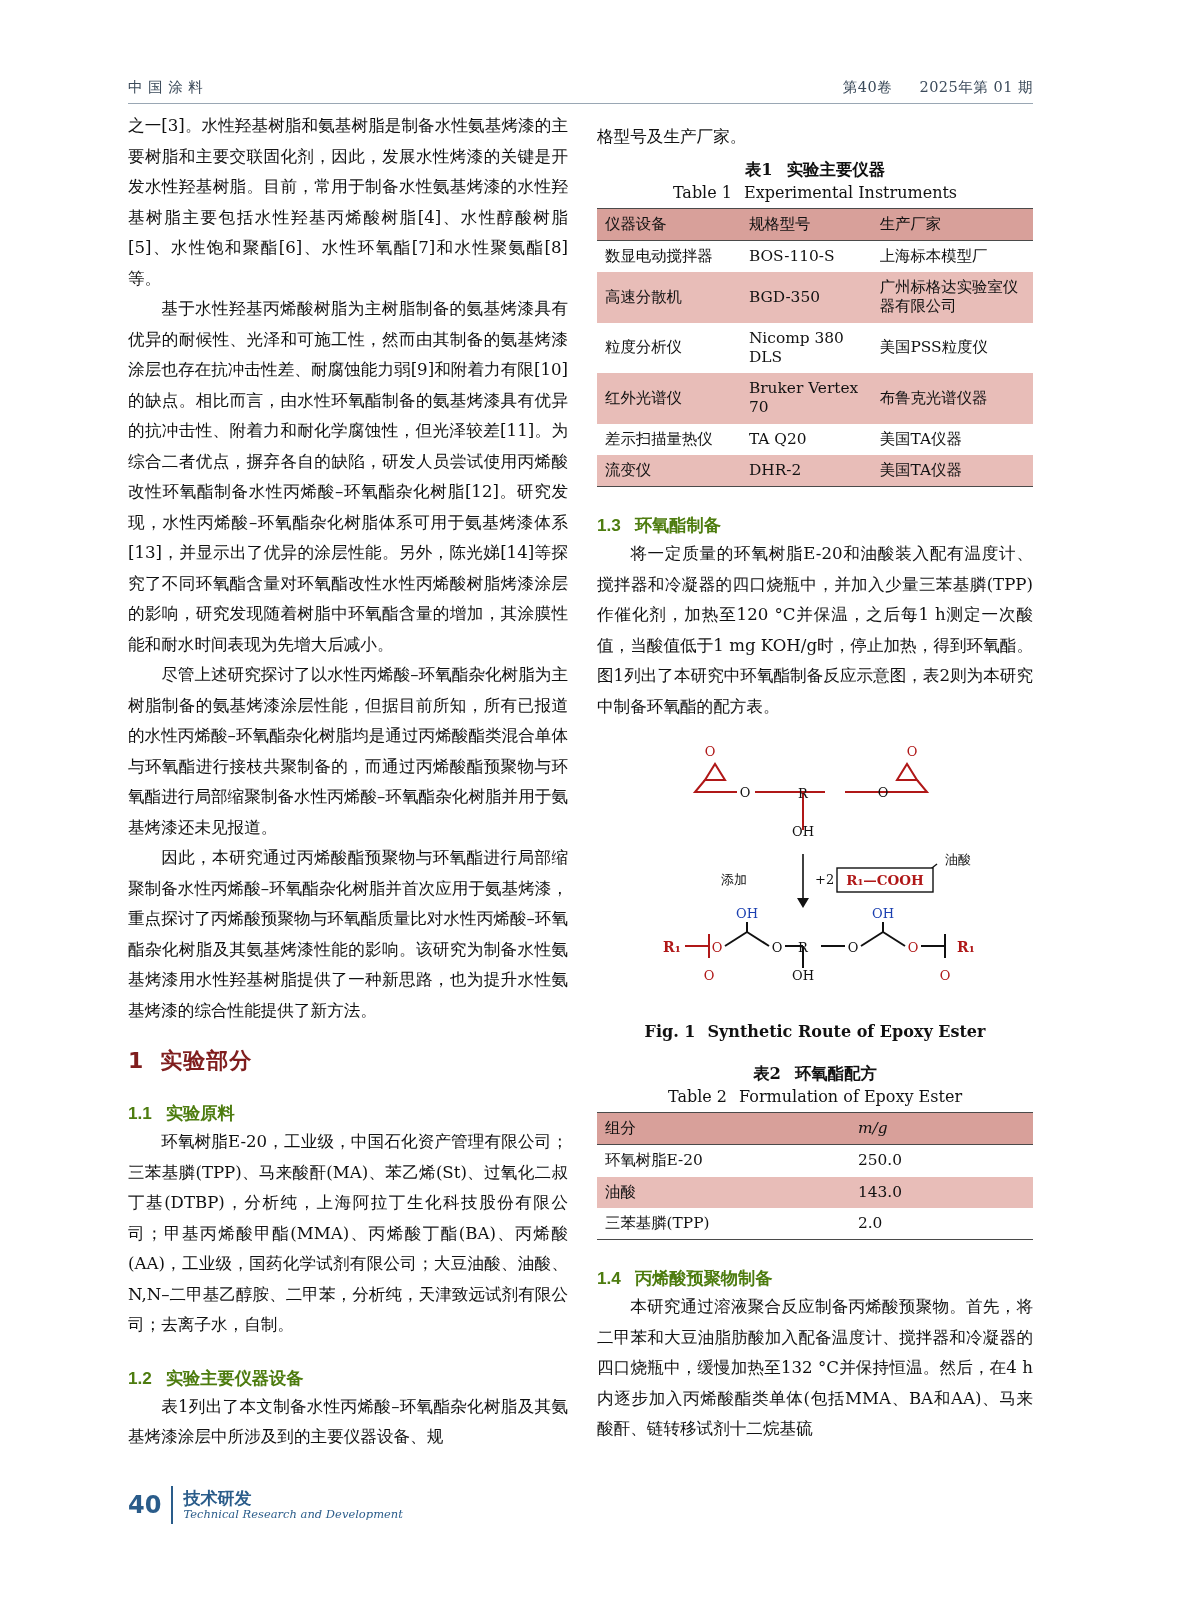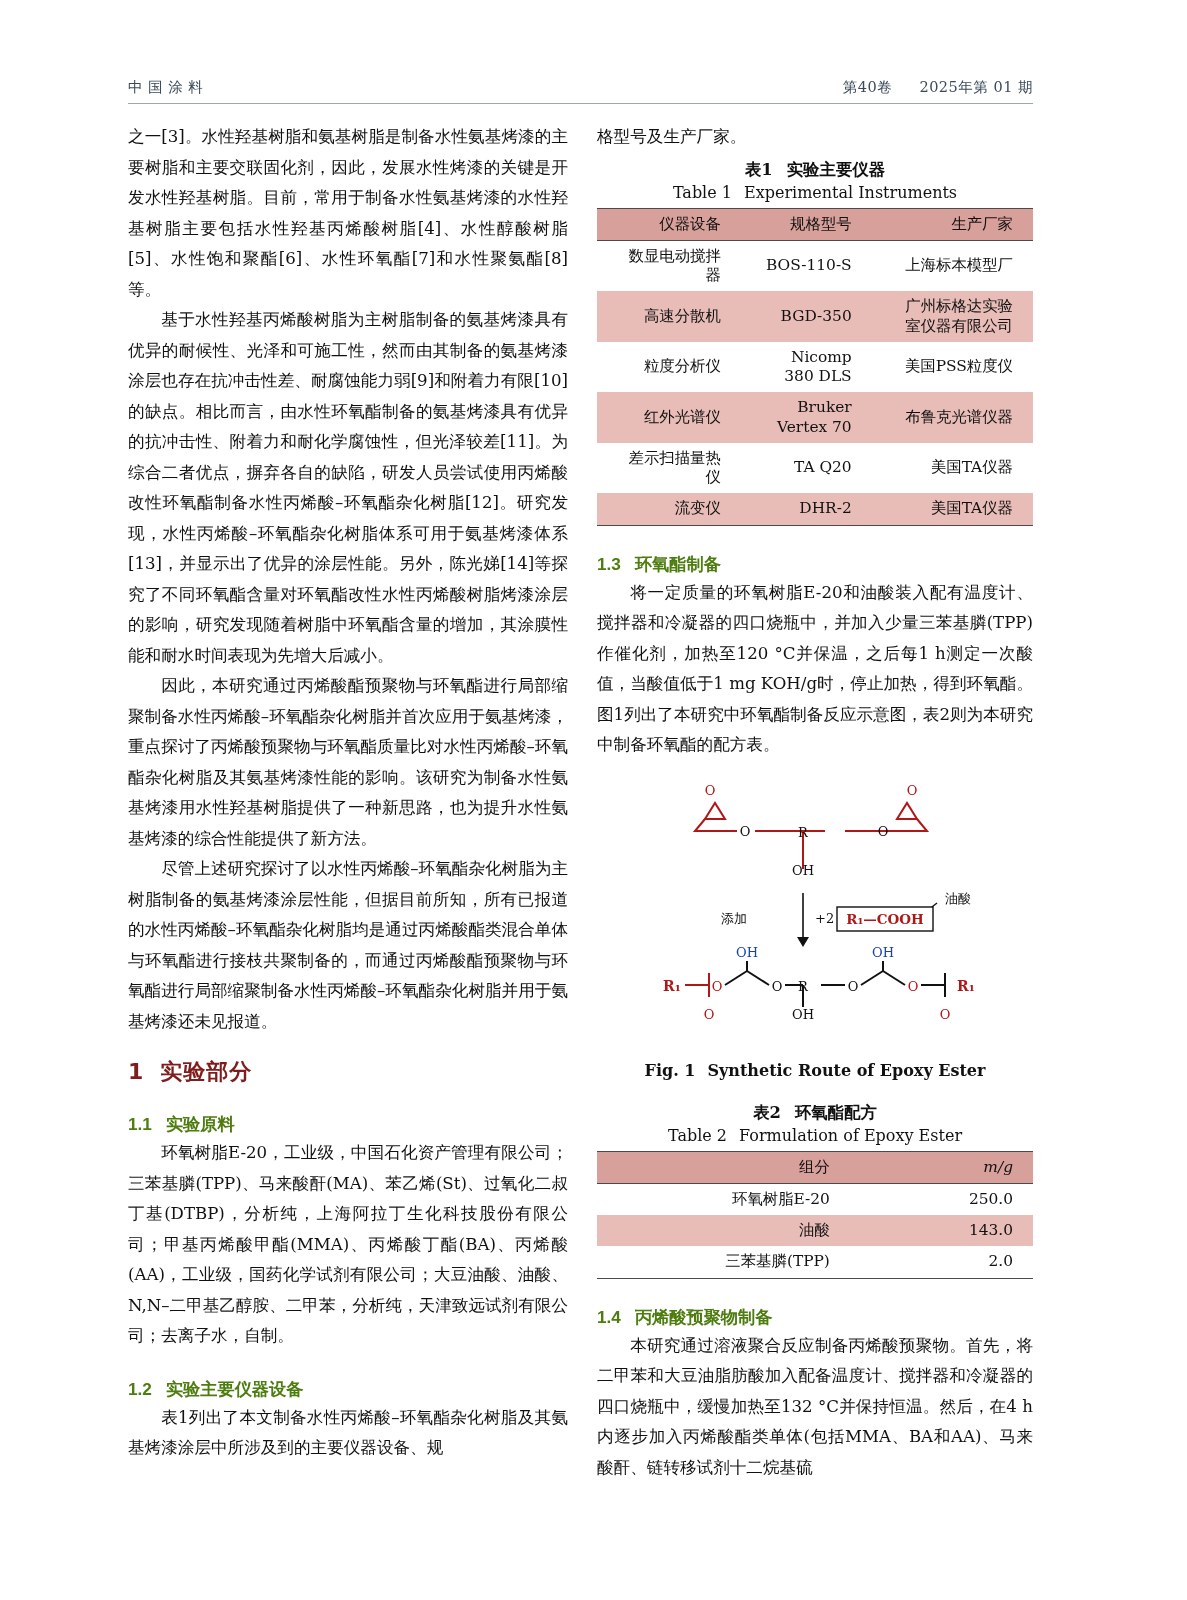--- a/index.html
+++ b/index.html
@@ -26,21 +26,21 @@
   }
   .header .right span { margin-left: 22px; }
   .header-rule {
     position: absolute; left: 128px; top: 103px; width: 905px;
     border-bottom: 1px solid #9aa7b4;
   }
 
   
   .col-left {
     position: absolute;
-    left: 128px; top: 122px; width: 440px;
+    left: 128px; top: 111px; width: 440px;
   }
   .col-right {
     position: absolute;
     left: 597px; top: 122px; width: 436px;
   }
 
   p.body {
     margin: 0 0 0 0;
     font-size: 16.6px;
     line-height: 30.5px;
@@ -86,22 +86,22 @@
     font-family: "DejaVu Serif", "Liberation Serif", serif;
   }
   .tbl-caption-en .lbl { margin-right: 12px; }
 
   table.data {
     width: 436px;
     border-collapse: collapse;
     font-size: 15.4px;
   }
   table.data th, table.data td {
-    padding: 6px 20px;
-    text-align: right;
+    padding: 6px 8px;
+    text-align: left;
     vertical-align: middle;
     line-height: 1.25;
   }
   table.data thead th {
     background: #d8a09a;
     font-weight: normal;
     border-top: 1.4px solid #4a4a4a;
     border-bottom: 1px solid #4a4a4a;
   }
   table.data tbody tr.alt td { background: #e8bdb8; }
@@ -153,22 +153,22 @@
     <div class="right">
       <span>第40卷</span>
       <span>2025年第 01 期</span>
     </div>
   </div>
   <div class="header-rule"></div>
 
   <div class="col-left">
     <p class="body">之一[3]。水性羟基树脂和氨基树脂是制备水性氨基烤漆的主要树脂和主要交联固化剂，因此，发展水性烤漆的关键是开发水性羟基树脂。目前，常用于制备水性氨基烤漆的水性羟基树脂主要包括水性羟基丙烯酸树脂[4]、水性醇酸树脂[5]、水性饱和聚酯[6]、水性环氧酯[7]和水性聚氨酯[8]等。</p>
     <p class="body indent">基于水性羟基丙烯酸树脂为主树脂制备的氨基烤漆具有优异的耐候性、光泽和可施工性，然而由其制备的氨基烤漆涂层也存在抗冲击性差、耐腐蚀能力弱[9]和附着力有限[10]的缺点。相比而言，由水性环氧酯制备的氨基烤漆具有优异的抗冲击性、附着力和耐化学腐蚀性，但光泽较差[11]。为综合二者优点，摒弃各自的缺陷，研发人员尝试使用丙烯酸改性环氧酯制备水性丙烯酸–环氧酯杂化树脂[12]。研究发现，水性丙烯酸–环氧酯杂化树脂体系可用于氨基烤漆体系[13]，并显示出了优异的涂层性能。另外，陈光娣[14]等探究了不同环氧酯含量对环氧酯改性水性丙烯酸树脂烤漆涂层的影响，研究发现随着树脂中环氧酯含量的增加，其涂膜性能和耐水时间表现为先增大后减小。</p>
+    <p class="body indent">尽管上述研究探讨了以水性丙烯酸–环氧酯杂化树脂为主树脂制备的氨基烤漆涂层性能，但据目前所知，所有已报道的水性丙烯酸–环氧酯杂化树脂均是通过丙烯酸酯类混合单体与环氧酯进行接枝共聚制备的，而通过丙烯酸酯预聚物与环氧酯进行局部缩聚制备水性丙烯酸–环氧酯杂化树脂并用于氨基烤漆还未见报道。</p>
     <p class="body indent">因此，本研究通过丙烯酸酯预聚物与环氧酯进行局部缩聚制备水性丙烯酸–环氧酯杂化树脂并首次应用于氨基烤漆，重点探讨了丙烯酸预聚物与环氧酯质量比对水性丙烯酸–环氧酯杂化树脂及其氨基烤漆性能的影响。该研究为制备水性氨基烤漆用水性羟基树脂提供了一种新思路，也为提升水性氨基烤漆的综合性能提供了新方法。</p>
-    <p class="body indent">尽管上述研究探讨了以水性丙烯酸–环氧酯杂化树脂为主树脂制备的氨基烤漆涂层性能，但据目前所知，所有已报道的水性丙烯酸–环氧酯杂化树脂均是通过丙烯酸酯类混合单体与环氧酯进行接枝共聚制备的，而通过丙烯酸酯预聚物与环氧酯进行局部缩聚制备水性丙烯酸–环氧酯杂化树脂并用于氨基烤漆还未见报道。</p>
 
     <h2 class="sec">
       <span class="num">1</span><span>实验部分</span>
     </h2>
 
     <h3 class="sub">
       <span class="num">1.1</span><span>实验原料</span>
     </h3>
     <p class="body indent">环氧树脂E-20，工业级，中国石化资产管理有限公司；三苯基膦(TPP)、马来酸酐(MA)、苯乙烯(St)、过氧化二叔丁基(DTBP)，分析纯，上海阿拉丁生化科技股份有限公司；甲基丙烯酸甲酯(MMA)、丙烯酸丁酯(BA)、丙烯酸(AA)，工业级，国药化学试剂有限公司；大豆油酸、油酸、N,N–二甲基乙醇胺、二甲苯，分析纯，天津致远试剂有限公司；去离子水，自制。</p>
 
@@ -342,14 +342,22 @@
         </tr>
       </tbody>
     </table>
 
     <h3 class="sub" style="margin-top:26px">
       <span class="num">1.4</span><span>丙烯酸预聚物制备</span>
     </h3>
     <p class="body indent">本研究通过溶液聚合反应制备丙烯酸预聚物。首先，将二甲苯和大豆油脂肪酸加入配备温度计、搅拌器和冷凝器的四口烧瓶中，缓慢加热至132 °C并保持恒温。然后，在4 h内逐步加入丙烯酸酯类单体(包括MMA、BA和AA)、马来酸酐、链转移试剂十二烷基硫</p>
   </div>
 
+  <div class="footer">
+    <div class="pg">40</div>
+    <div class="bar"></div>
+    <div>
+      <div class="ftxt-cn">技术研发</div>
+      <div class="ftxt-en">Technical Research and Development</div>
+    </div>
+  </div>
 
 </div>
 
 </body></html>

